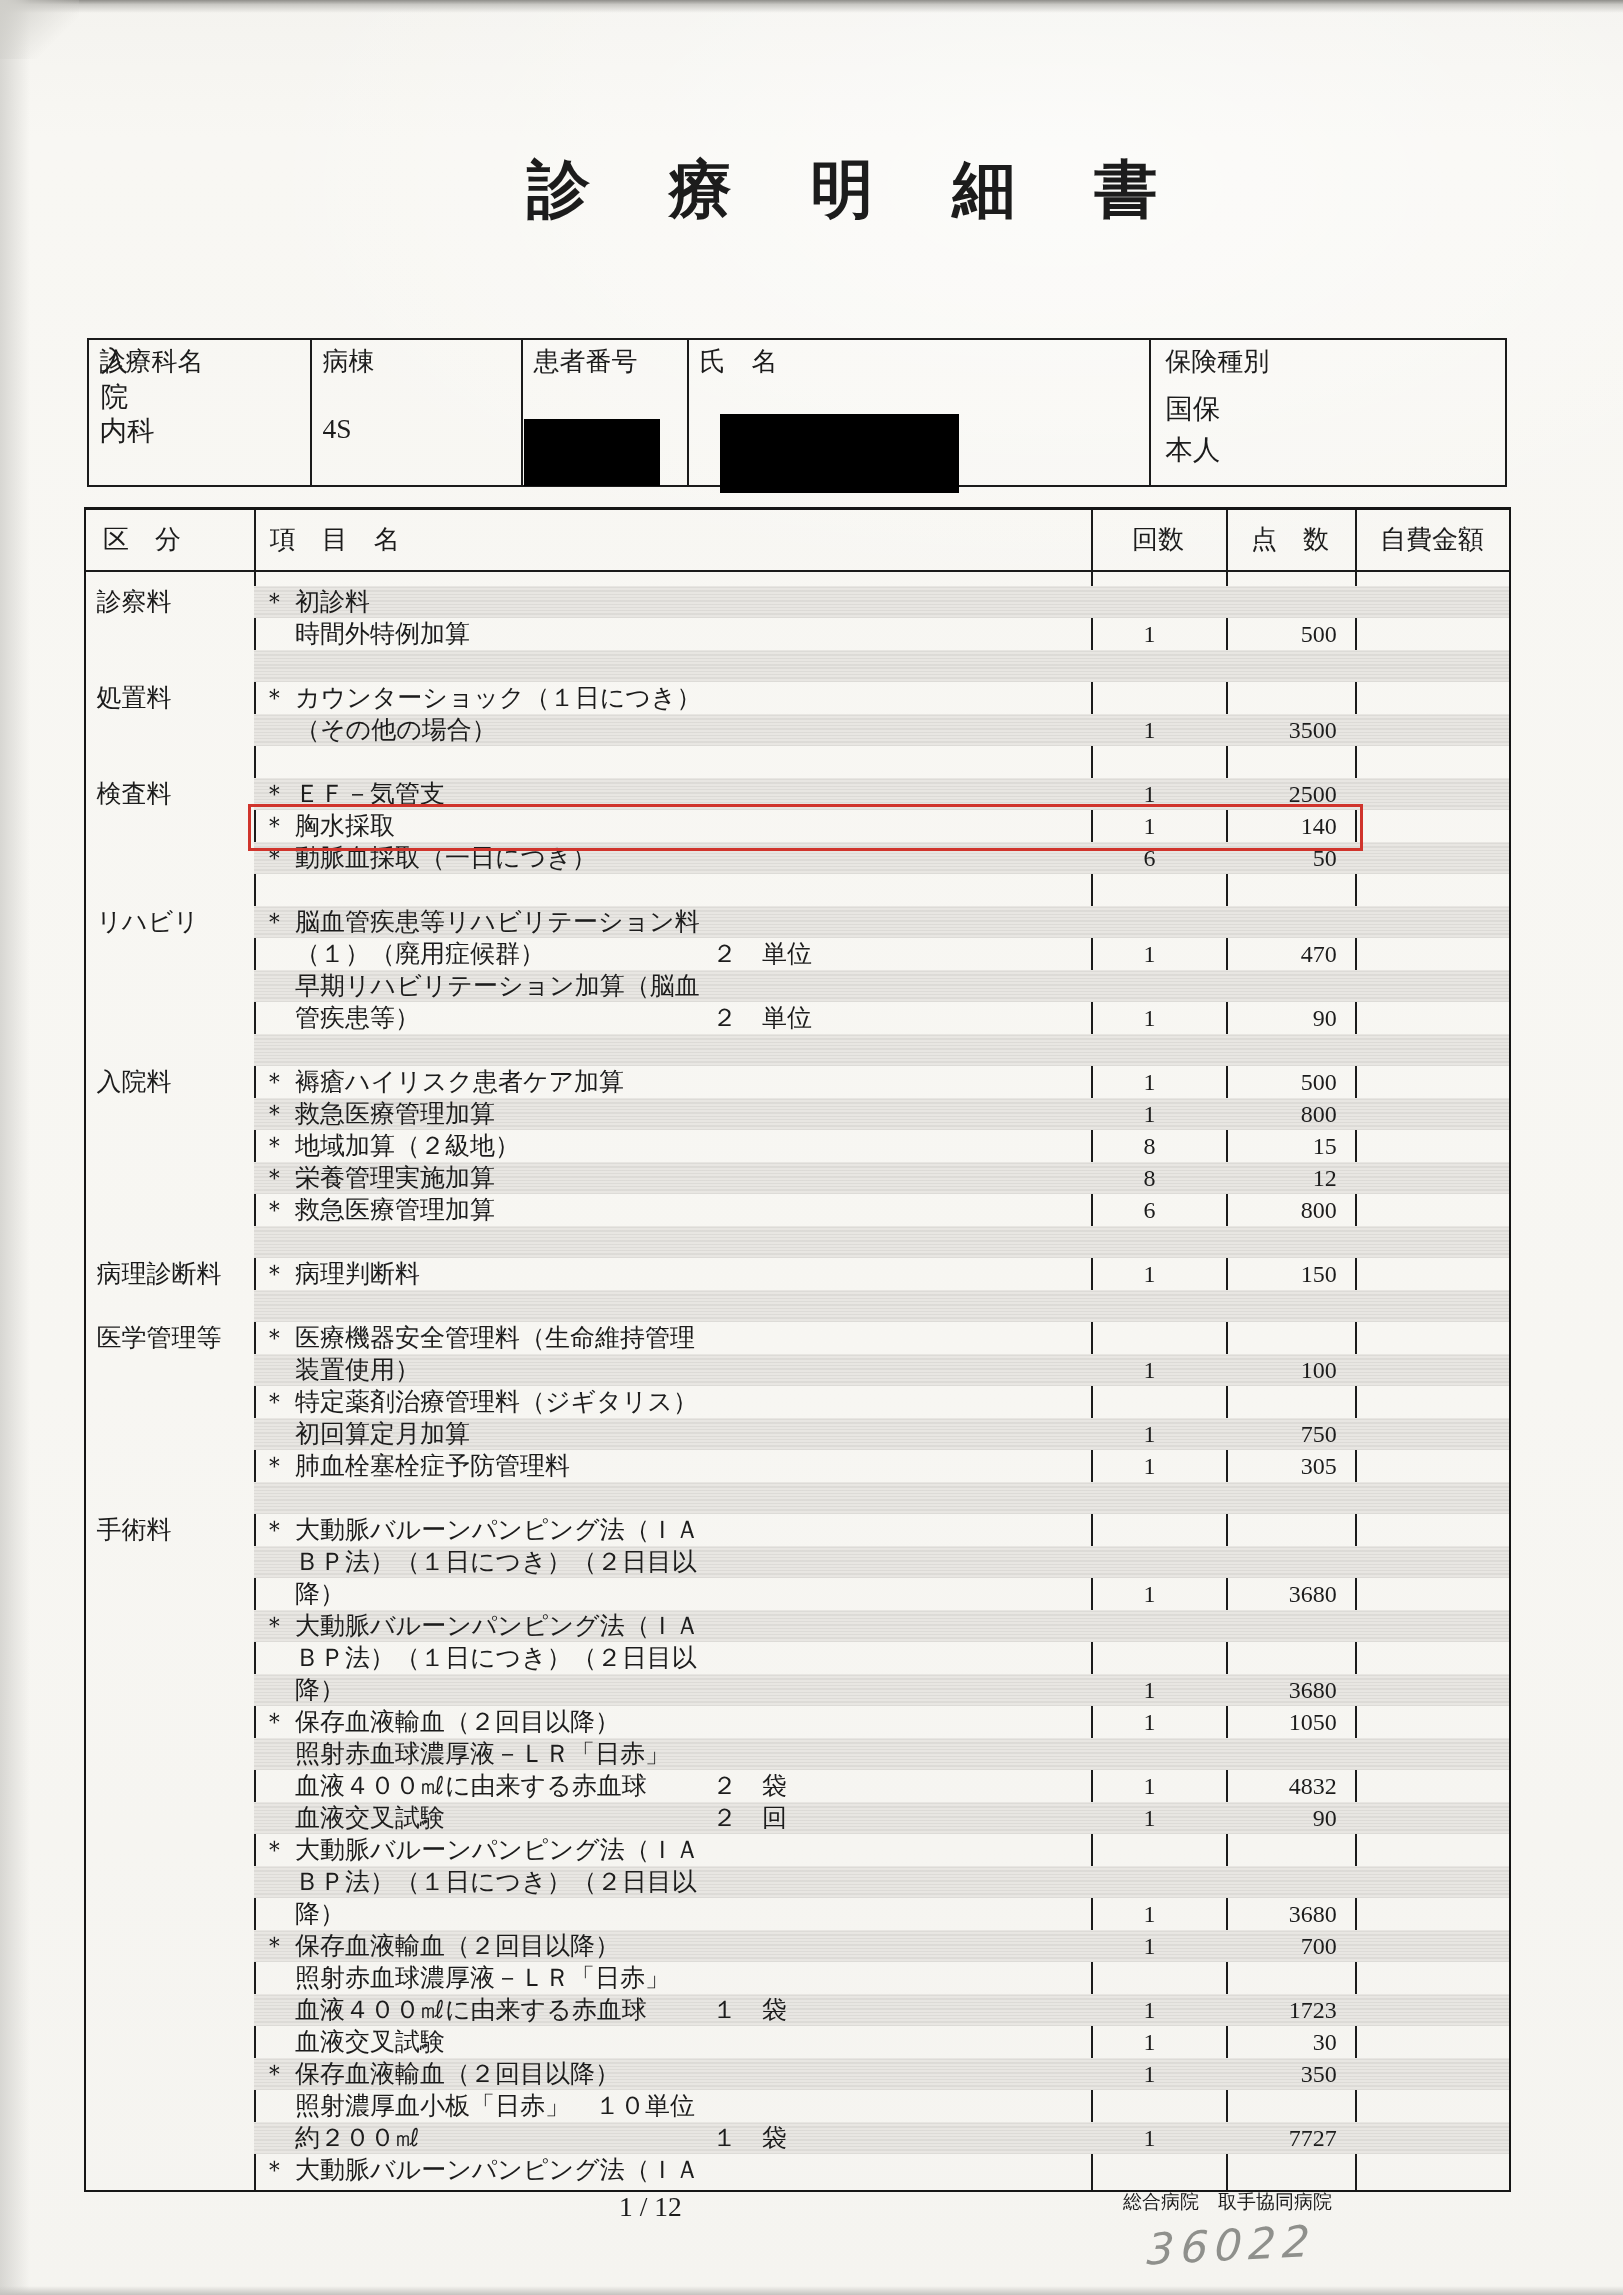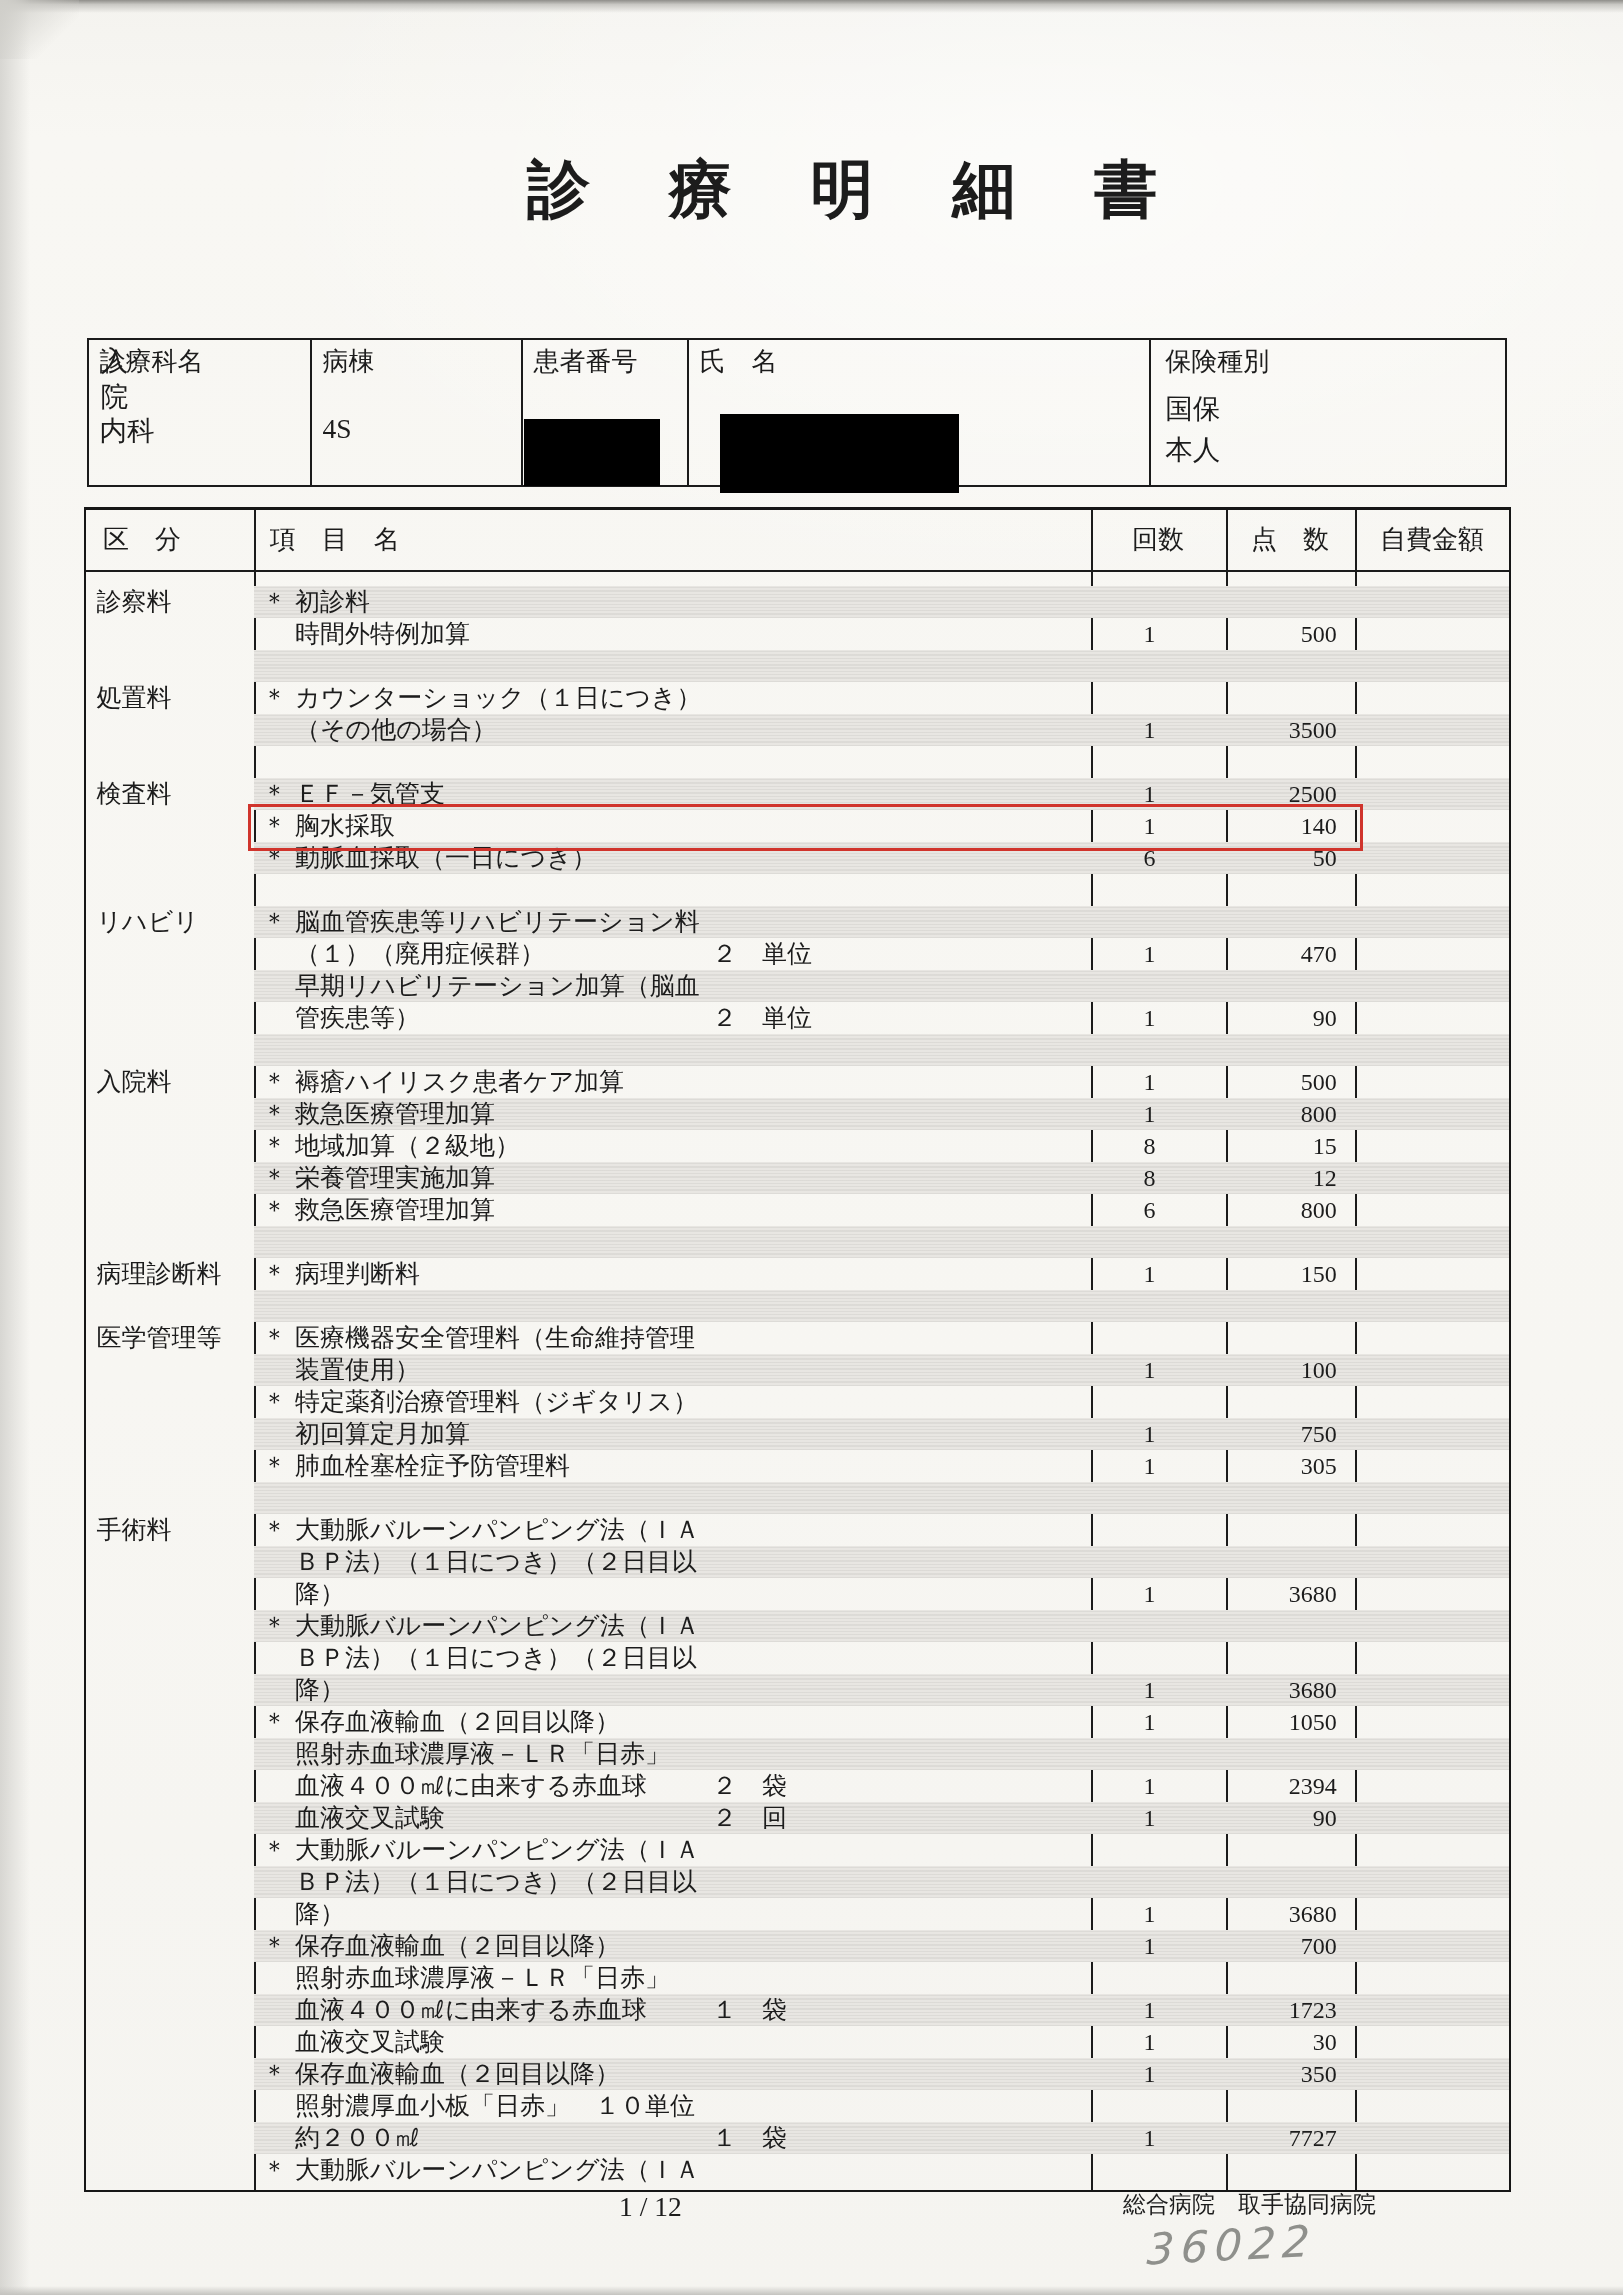--- a/index.html
+++ b/index.html
@@ -70,21 +70,21 @@
   .ast{width:41px; text-align:center; flex:0 0 41px;}
   .itxt{flex:1;}
   .mid{position:absolute; left:458px; top:0;}
   .c-kaisu{width:134px; text-align:center; padding-right:17px; font-size:24px;}
   .c-tensu{width:130px; text-align:right; padding-right:18.3px; font-size:24px;}
   .c-jihi{width:154px;}
   .hl-box{position:absolute; left:162px; top:-5.9px; width:1109px; height:41px;
     border:3.3px solid #d0342c; z-index:5;}
 
   .footer-page{position:absolute; left:619px; top:2191px; font-size:27.5px;}
-  .footer-hospital{position:absolute; left:1123px; top:2189px; font-size:23px; white-space:nowrap;}
+  .footer-hospital{position:absolute; left:1123px; top:2189px; font-size:19px; white-space:nowrap;}
   .handwritten{position:absolute; left:1147px; top:2220px; font-size:43px; color:#8f908c;
     font-family:"DejaVu Sans",sans-serif; font-style:italic; letter-spacing:6.5px;
     transform:rotate(-3deg) skewX(-6deg); font-weight:400;}
 </style>
 </head>
 <body>
 
 <div class="page">
   <div class="scan-edge-top"></div>
   <div class="scan-edge-left"></div>
@@ -532,21 +532,21 @@
         <div class="cell c-jihi"></div>
       </div>
       <div class="trow">
         <div class="cell c-sec"></div>
         <div class="cell c-item">
           <span class="ast"></span>
           <span class="itxt">血液４００㎖に由来する赤血球</span>
           <span class="mid">２　袋</span>
         </div>
         <div class="cell c-kaisu">1</div>
-        <div class="cell c-tensu">2394</div>
+        <div class="cell c-tensu">4832</div>
         <div class="cell c-jihi"></div>
       </div>
       <div class="trow">
         <div class="stripe"></div>
         <div class="cell c-sec"></div>
         <div class="cell c-item">
           <span class="ast"></span>
           <span class="itxt">血液交叉試験</span>
           <span class="mid">２　回</span>
         </div>

